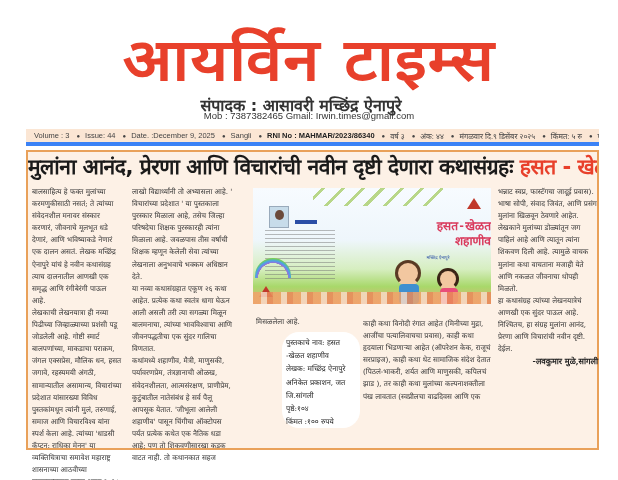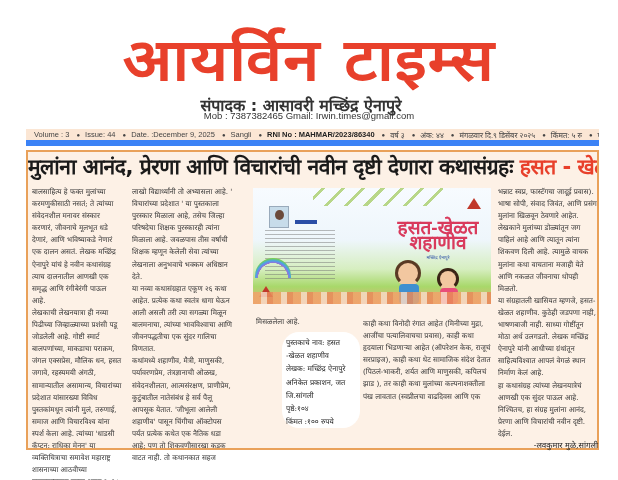--- a/index.html
+++ b/index.html
@@ -17,21 +17,21 @@
       position: absolute; left: 0; right: 16px; top: 94px;
       font-size: 16px; font-weight: bold; color: #333;
     }
     .mast-contact {
       position: absolute; left: 0; right: 0; top: 110px;
       font-family: Liberation Sans, sans-serif; font-size: 9.5px; color: #333;
     }
 
     .infobar {
       position: absolute; left: 26px; top: 129px; width: 573px; height: 17px;
-      background: #fbe6d4; border-bottom: 6px solid #3b82f6;
+      background: #fbe6d4; border-bottom: 4px solid #3b82f6;
       font-family: "Liberation Sans", sans-serif; font-size: 7.5px; color: #444;
       display: flex; align-items: center; padding-left: 8px; white-space: nowrap; overflow: hidden;
     }
     .infobar .item { margin-right: 7px; }
     .infobar .dot { margin-right: 5px; font-size: 6px; }
     .infobar .rni { font-weight: bold; color: #222; }
 
     .article {
       position: absolute; left: 26px; top: 150px; width: 573px; height: 300px;
       background: #fdf1e6; border: 2px solid #e9a15a;
@@ -45,41 +45,41 @@
     .headline .hl-red { color: #e8402b; }
 
     .col {
       position: absolute; font-family: "DejaVu Serif", serif; font-size: 7.2px; line-height: 12.1px; color: #333;
     }
     .col p { margin: 0; }
     .col1 { left: 4px; top: 34px; width: 90px; }
     .col2 { left: 104px; top: 34px; width: 104px; }
     .col3b { left: 335px; top: 166px; width: 130px; }
     .col4 { left: 470px; top: 34px; width: 100px; }
-    .sign { text-align: right; font-weight: normal; font-size: 8px; color: #222; }
+    .sign { text-align: right; font-weight: bold; font-size: 8px; color: #222; }
 
     .book-image {
       position: absolute; left: 225px; top: 36px; width: 238px; height: 116px;
       background: linear-gradient(180deg, #f7fbff 0%, #eef6fb 45%, #d6eec0 70%, #a8d86a 85%, #e6b07a 100%);
       overflow: hidden;
     }
     .book-back { position: absolute; left: 0; top: 0; width: 132px; height: 116px; }
     .book-front { position: absolute; left: 132px; top: 0; width: 106px; height: 116px; }
     .author-photo { position: absolute; left: 16px; top: 18px; width: 20px; height: 22px; background: #c7dcea; border: 1px solid #9ab; }
     .author-photo::after { content: ""; position: absolute; left: 5px; top: 3px; width: 9px; height: 10px; border-radius: 50%; background: #6b4a3a; }
     .author-tag { position: absolute; left: 42px; top: 32px; width: 22px; height: 4px; background: #2a4ea6; }
     .blurb-lines { position: absolute; left: 12px; top: 42px; width: 70px; height: 50px;
       background: repeating-linear-gradient(180deg, #6a6a6a 0 1px, transparent 1px 4px); opacity: 0.45; }
     .rainbow { position: absolute; left: 2px; top: 70px; width: 36px; height: 20px; border-radius: 36px 36px 0 0;
       background: radial-gradient(circle at 50% 100%, transparent 55%, #9b6fd8 56%, #4aa2e8 64%, #6ecf5a 72%, #f4d340 80%, #f08a3c 88%, transparent 90%); }
     .pub-logo { position: absolute; left: 6px; top: 98px; width: 0; height: 0;
       border-left: 7px solid transparent; border-right: 7px solid transparent; border-bottom: 11px solid #c0392b; }
     .pub-logo-front { left: auto; right: 10px; top: 10px; border-bottom-color: #c0392b; }
-    .front-title { position: absolute; left: 0; right: 0; top: 32px; text-align: center;
-      font-family: Liberation Sans, sans-serif; font-weight: bold; font-size: 19px; color: #d93a5c; line-height: 15px; }
+    .front-title { position: absolute; left: 0; right: 0; top: 32px; text-align: right;
+      font-family: Liberation Mono, monospace; font-weight: bold; font-size: 12px; color: #d93a5c; line-height: 15px; }
     .front-author { position: absolute; left: 0; right: 0; top: 66px; text-align: center; font-size: 4.5px; color: #2a4ea6; }
     .kid1 { position: absolute; left: 10px; top: 72px; width: 26px; height: 26px; border-radius: 50%; background: #f2c7a0; border: 3px solid #5a3a24; border-bottom-color: #f2c7a0; }
     .kid1-body { position: absolute; left: 14px; top: 96px; width: 20px; height: 20px; background: #3f8fd0; border-radius: 4px; }
     .kid2 { position: absolute; left: 52px; top: 80px; width: 22px; height: 22px; border-radius: 50%; background: #f2c7a0; border: 3px solid #3a2416; border-bottom-color: #f2c7a0; }
     .kid2-body { position: absolute; left: 55px; top: 100px; width: 18px; height: 16px; background: #e94d7a; border-radius: 4px; }
     .leaves { position: absolute; left: 60px; top: 0; width: 130px; height: 18px;
       background: repeating-linear-gradient(135deg, transparent 0 6px, #8fbf3a 6px 9px, transparent 9px 14px); opacity: 0.6; }
     .flowers { position: absolute; left: 0; bottom: 0; width: 238px; height: 12px;
       background: repeating-linear-gradient(90deg, #f0a36a 0 8px, #f7d9c4 8px 14px, #e98a5a 14px 20px); opacity: 0.85; }
 
@@ -169,19 +169,18 @@
     <div>पृष्ठे:१०४</div>
     <div>किंमत :१०० रुपये</div>
   </div>
 
   <div class="col col3b">
     <p>काही कथा विनोदी रंगात आहेत (मिनीच्या मुद्रा, आजींचा पत्यालिवाचचा प्रवास), काही कथा हृदयाला भिडणाऱ्या आहेत (ऑपरेशन केक, राजूचं सरप्राइज), काही कथा थेट सामाजिक संदेश देतात (पिठलं-भाकरी, शर्यत आणि माणुसकी, कपिलचं झाड ), तर काही कथा मुलांच्या कल्पनाशक्तीला पंख लावतात (स्वप्नीलचा वाढदिवस आणि एक</p>
   </div>
 
   <div class="col col4">
     <p>भन्नाट स्वप्न, फास्टॅगचा जादूई प्रवास). भाषा सोपी, संवाद जिवंत, आणि प्रसंग मुलांना खिळवून ठेवणारे आहेत. लेखकाने मुलांच्या डोळ्यांतून जग पाहिलं आहे आणि त्यातून त्यांना शिकवण दिली आहे. त्यामुळे वाचक मुलांना कथा वाचताना मजाही येते आणि नकळत जीवनाचा थोपही मिळतो.</p>
-    <p>या संग्रहातली खासियत म्हणजे, हसत-खेळत शहाणीव. कुठेही जडपणा नाही, भाषणबाजी नाही. साध्या गोष्टींतून मोठा अर्थ उलगडतो. लेखक मच्छिंद्र ऐनापुरे यांनी आधीच्या ग्रंथांतून साहित्यविश्वात आपलं वेगळं स्थान निर्माण केलं आहे.</p>
     <p>हा कथासंग्रह त्यांच्या लेखनयात्रेचं आणखी एक सुंदर पाऊल आहे.</p>
     <p>निश्चितच, हा संग्रह मुलांना आनंद, प्रेरणा आणि विचारांची नवीन दृष्टी.</p>
     <p>देईल.</p>
     <p class="sign">-लवकुमार मुळे,सांगली</p>
   </div>
 </div>
 
 </body></html>

